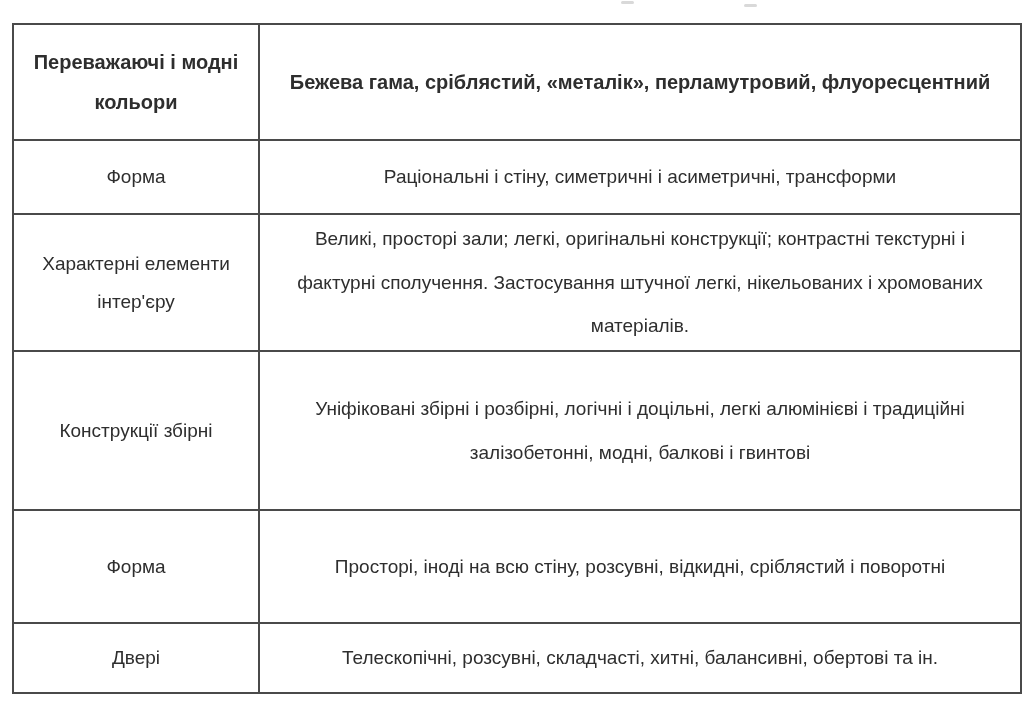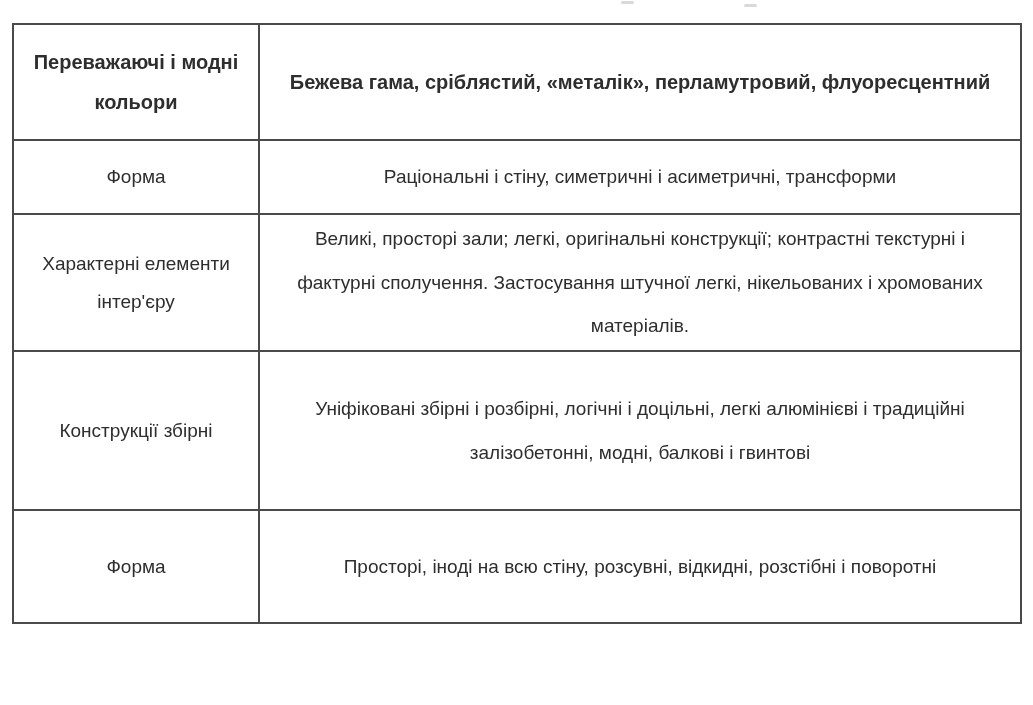--- a/index.html
+++ b/index.html
@@ -89,17 +89,21 @@
       <tr>
         <td class="label-cell">Характерні елементи інтер'єру</td>
         <td class="value-cell">Великі, просторі зали; легкі, оригінальні конструкції; контрастні текстурні і фактурні сполучення. Застосування штучної легкі, нікельованих і хромованих матеріалів.</td>
       </tr>
       <tr>
         <td class="label-cell">Конструкції збірні</td>
         <td class="value-cell">Уніфіковані збірні і розбірні, логічні і доцільні, легкі алюмінієві і традиційні залізобетонні, модні, балкові і гвинтові</td>
       </tr>
       <tr>
         <td class="label-cell">Форма</td>
-        <td class="value-cell">Просторі, іноді на всю стіну, розсувні, відкидні, розстібні і поворотні</td>
+        <td class="value-cell">Просторі, іноді на всю стіну, розсувні, відкидні, сріблястий і поворотні</td>
+      </tr>
+      <tr>
+        <td class="label-cell">Двері</td>
+        <td class="value-cell">Телескопічні, розсувні, складчасті, хитні, балансивні, обертові та ін.</td>
       </tr>
     </tbody>
   </table>
 </div>
 
 </body></html>

